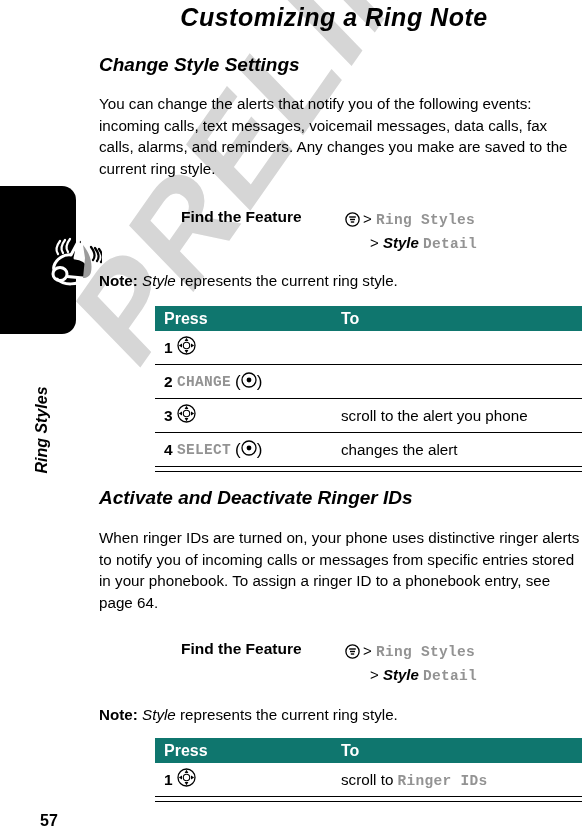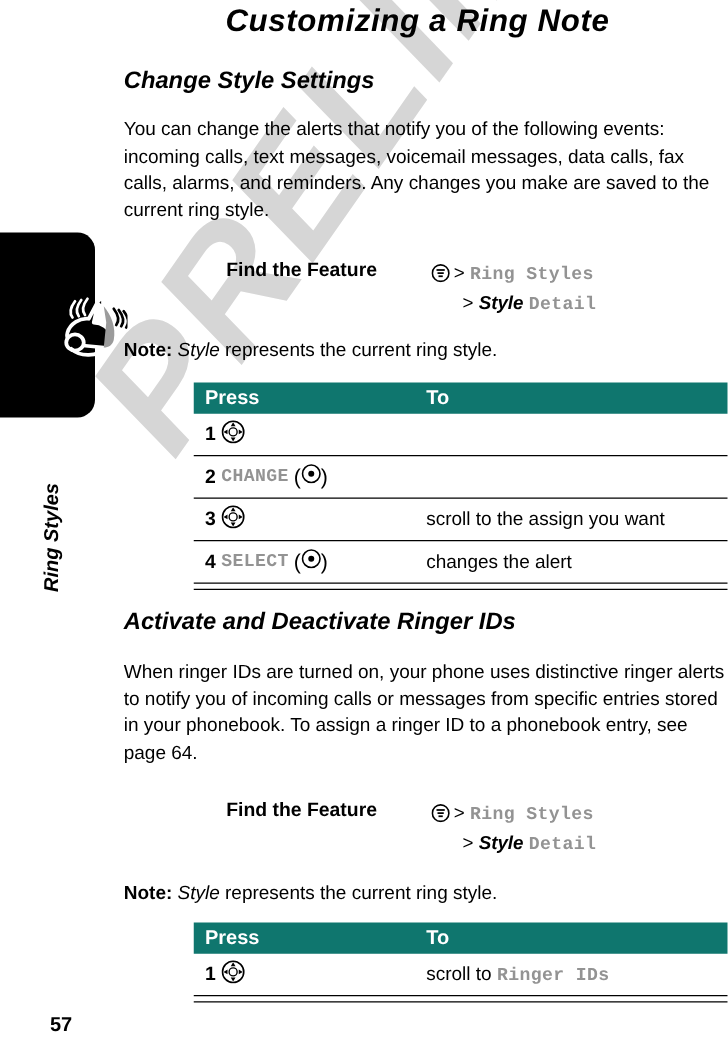--- a/index.html
+++ b/index.html
@@ -396,21 +396,21 @@
           <svg width="19" height="19" viewBox="0 0 19 19">
             <circle cx="9.5" cy="9.5" r="8.5" fill="#ffffff" stroke="#000000" stroke-width="1.3"></circle>
             <circle cx="9.5" cy="9.5" r="3.2" fill="#ffffff" stroke="#000000" stroke-width="1.1"></circle>
             <path d="M9.5 1.8 L7.6 5.0 L11.4 5.0 Z" fill="#000000"></path>
             <path d="M9.5 17.2 L7.6 14.0 L11.4 14.0 Z" fill="#000000"></path>
             <path d="M1.8 9.5 L5.0 7.6 L5.0 11.4 Z" fill="#000000"></path>
             <path d="M17.2 9.5 L14.0 7.6 L14.0 11.4 Z" fill="#000000"></path>
           </svg>
         </span>
       </div>
-      <div class="cell-to">scroll to the assign you want</div>
+      <div class="cell-to">scroll to the alert you phone</div>
     </div>
 
     <div class="ptable-row">
       <div class="cell-num">4</div>
       <div class="cell-press">
         <span class="key-label">SELECT</span>
         <span class="paren">(</span>
         <span class="select-icon">
           <svg width="16" height="16" viewBox="0 0 16 16">
             <circle cx="8" cy="8" r="7" fill="#ffffff" stroke="#000000" stroke-width="1.3"></circle>

